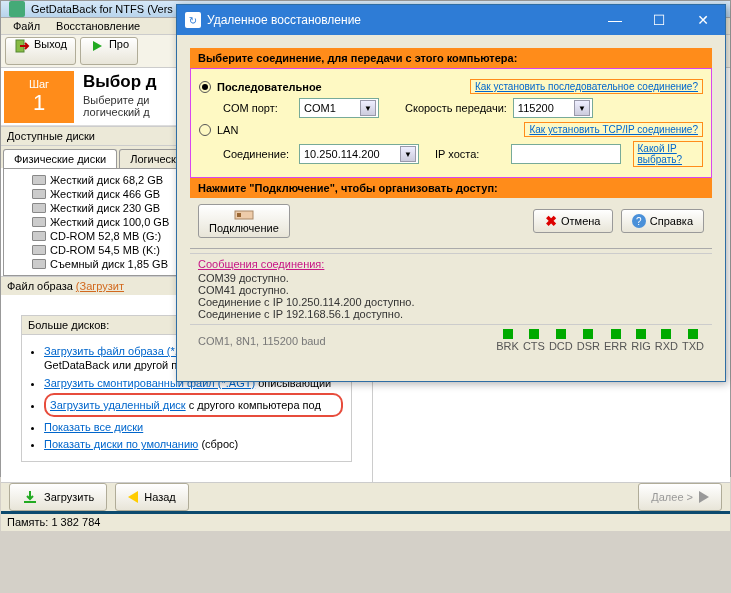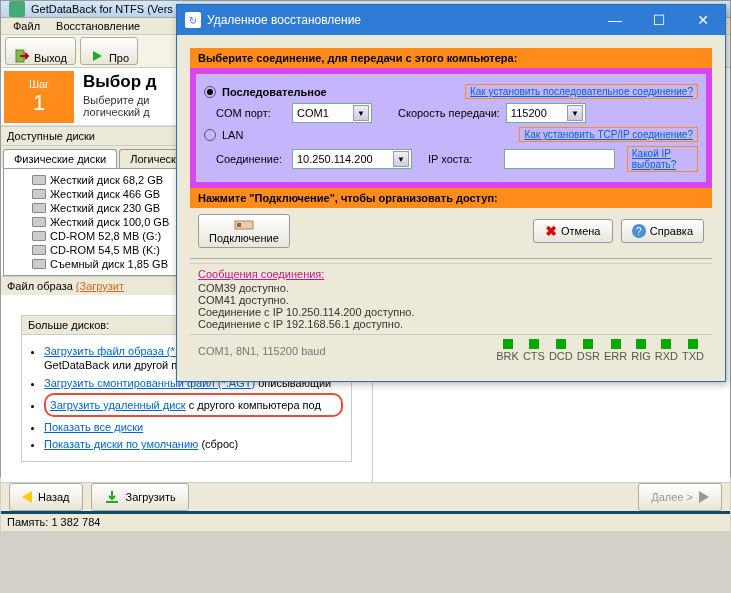--- a/index.html
+++ b/index.html
@@ -3,21 +3,21 @@
 <meta charset="utf-8">
 <style>
 *{box-sizing:border-box;margin:0;padding:0;font-family:Tahoma,Arial,sans-serif;font-size:11px}
 body{background:#d4d0c8;width:731px;height:593px;position:relative;overflow:hidden}
 .main-window{width:731px;height:477px;background:#ece9d8;border:1px solid #999;display:flex;flex-direction:column}
 .main-titlebar{height:28px;background:linear-gradient(#d6e8f8,#b8d4ec);display:flex;align-items:center;padding:0 8px;border-bottom:1px solid #aaa}
 .main-titlebar .icon{width:16px;height:16px;background:#4a7;border-radius:2px;margin-right:6px}
 .main-menubar{height:22px;background:#ece9d8;display:flex;align-items:center;padding:0 4px;border-bottom:1px solid #ccc}
 .main-menubar span{padding:2px 8px;cursor:pointer}
 .main-toolbar{height:34px;background:#f5f3e8;display:flex;align-items:center;padding:2px 4px;border-bottom:1px solid #ccc;gap:4px}
-.tb-btn{height:28px;background:linear-gradient(#fff,#e8e5d8);border:1px solid #b0ac98;border-radius:3px;display:flex;align-items:flex-end;padding:0 8px;gap:4px;cursor:pointer}
+.tb-btn{height:28px;background:linear-gradient(#fff,#e8e5d8);border:1px solid #b0ac98;border-radius:3px;display:flex;align-items:flex-start;padding:0 8px;gap:4px;cursor:pointer}
 .tb-icon{width:16px;height:16px}
 .main-content{flex:1;display:flex;background:#fff}
 .left-panel{width:372px;display:flex;flex-direction:column;border-right:1px solid #ccc}
 .step-header{height:58px;display:flex;background:#fff;border-bottom:1px solid #ddd}
 .step-box{width:70px;height:52px;background:#ff8c1a;color:#fff;display:flex;flex-direction:column;align-items:center;justify-content:center;margin:3px;font-size:14px}
 .step-box .big{font-size:22px}
 .step-text{flex:1;padding:4px 6px}
 .step-text h2{font-size:17px;font-weight:bold;margin-bottom:2px}
 .step-text p{font-size:11px;color:#333}
 .section-hdr{background:#ece9d8;padding:3px 6px;border-top:1px solid #ccc;border-bottom:1px solid #ccc}
@@ -46,26 +46,26 @@
 
 .dialog{position:absolute;left:176px;top:4px;width:550px;height:378px;background:#ece9d8;border:1px solid #2e6da4;box-shadow:2px 2px 8px rgba(0,0,0,.3);display:flex;flex-direction:column}
 .dlg-titlebar{height:30px;background:#2e7cd6;color:#fff;display:flex;align-items:center;padding:0 0 0 8px}
 .dlg-titlebar .ico{width:16px;height:16px;background:#fff;border-radius:2px;margin-right:6px;display:flex;align-items:center;justify-content:center;color:#2e7cd6;font-size:10px}
 .dlg-title{flex:1;font-size:12px}
 .dlg-ctrls{display:flex}
 .dlg-ctrl{width:44px;height:30px;display:flex;align-items:center;justify-content:center;color:#fff;font-size:14px;cursor:pointer}
 .dlg-ctrl.close{background:transparent}
 .dlg-body{flex:1;padding:13px;display:flex;flex-direction:column}
 .orange-bar{background:#ff8c1a;color:#000;padding:4px 8px;font-weight:bold}
-.conn-section{background:#c4b5fd;padding:6px 8px;border:6px solid #d946ef;margin:0}
+.conn-section{background:#fef9c3;padding:6px 8px;border:1px solid #d946ef;margin:0}
 .conn-row{display:flex;align-items:center;margin:4px 0;gap:6px}
 .radio{width:12px;height:12px;border:1px solid #555;border-radius:50%;display:inline-flex;align-items:center;justify-content:center}
 .radio.checked::after{content:"";width:6px;height:6px;background:#000;border-radius:50%}
 .help-link{margin-left:auto;border:1px solid #ff8c1a;padding:1px 4px;color:#0066cc;text-decoration:underline;font-size:10px}
-.sub-row{display:flex;align-items:center;gap:6px;margin:4px 0 4px 12px}
+.sub-row{display:flex;align-items:center;gap:6px;margin:4px 0 4px 24px}
 .sub-row label{min-width:70px}
 .combo{height:20px;border:1px solid #7a9;background:#fff;display:flex;align-items:center;padding:0 2px 0 4px;min-width:80px}
 .combo .dd{width:16px;height:16px;background:linear-gradient(#eef,#ccd);border:1px solid #99a;margin-left:auto;display:flex;align-items:center;justify-content:center;font-size:8px}
 .txt-input{height:20px;border:1px solid #7a9;background:#fff;padding:0 4px;min-width:100px}
 .btns-row{display:flex;align-items:center;padding:6px 8px;gap:8px;background:#ece9d8}
 .dlg-btn{height:34px;min-width:90px;background:linear-gradient(#fff,#e8e5d8);border:1px solid #999;border-radius:3px;display:flex;flex-direction:column;align-items:center;justify-content:center;cursor:pointer;padding:2px 10px}
 .dlg-btn.small{height:24px;flex-direction:row;gap:4px;min-width:80px}
 .red-x{color:#d00;font-weight:bold;font-size:14px}
 .help-q{width:14px;height:14px;background:#4a90d9;color:#fff;border-radius:50%;display:flex;align-items:center;justify-content:center;font-size:10px}
 .log-section{padding:4px 8px;background:#ece9d8;border-top:1px solid #ccc}
@@ -167,29 +167,29 @@
             <li><a>Показать все диски</a></li>
             <li><a>Показать диски по умолчанию</a><span> (сброс)</span></li>
           </ul>
         </div>
       </div>
     </div>
     <div class="right-panel"></div>
   </div>
   <div class="bottom-bar">
     <div class="nav-btn">
-      <span class="arrow-l"></span>
-      <span>Назад</span>
-    </div>
-    <div class="nav-btn">
       <svg width="16" height="16">
           <path d="M8 2v8m-3-3 3 3 3-3" stroke="#2a2" stroke-width="2" fill="none"></path>
           <rect x="2" y="12" width="12" height="2" fill="#2a2"></rect>
         </svg>
       <span>Загрузить</span>
+    </div>
+    <div class="nav-btn">
+      <span class="arrow-l"></span>
+      <span>Назад</span>
     </div>
     <div style="flex:1"></div>
     <div class="nav-btn disabled">
       <span>Далее &gt;</span>
       <span class="arrow-r"></span>
     </div>
   </div>
   <div class="status-bar">
     <span>Память:</span>&nbsp;
     <span>1 382 784</span>

